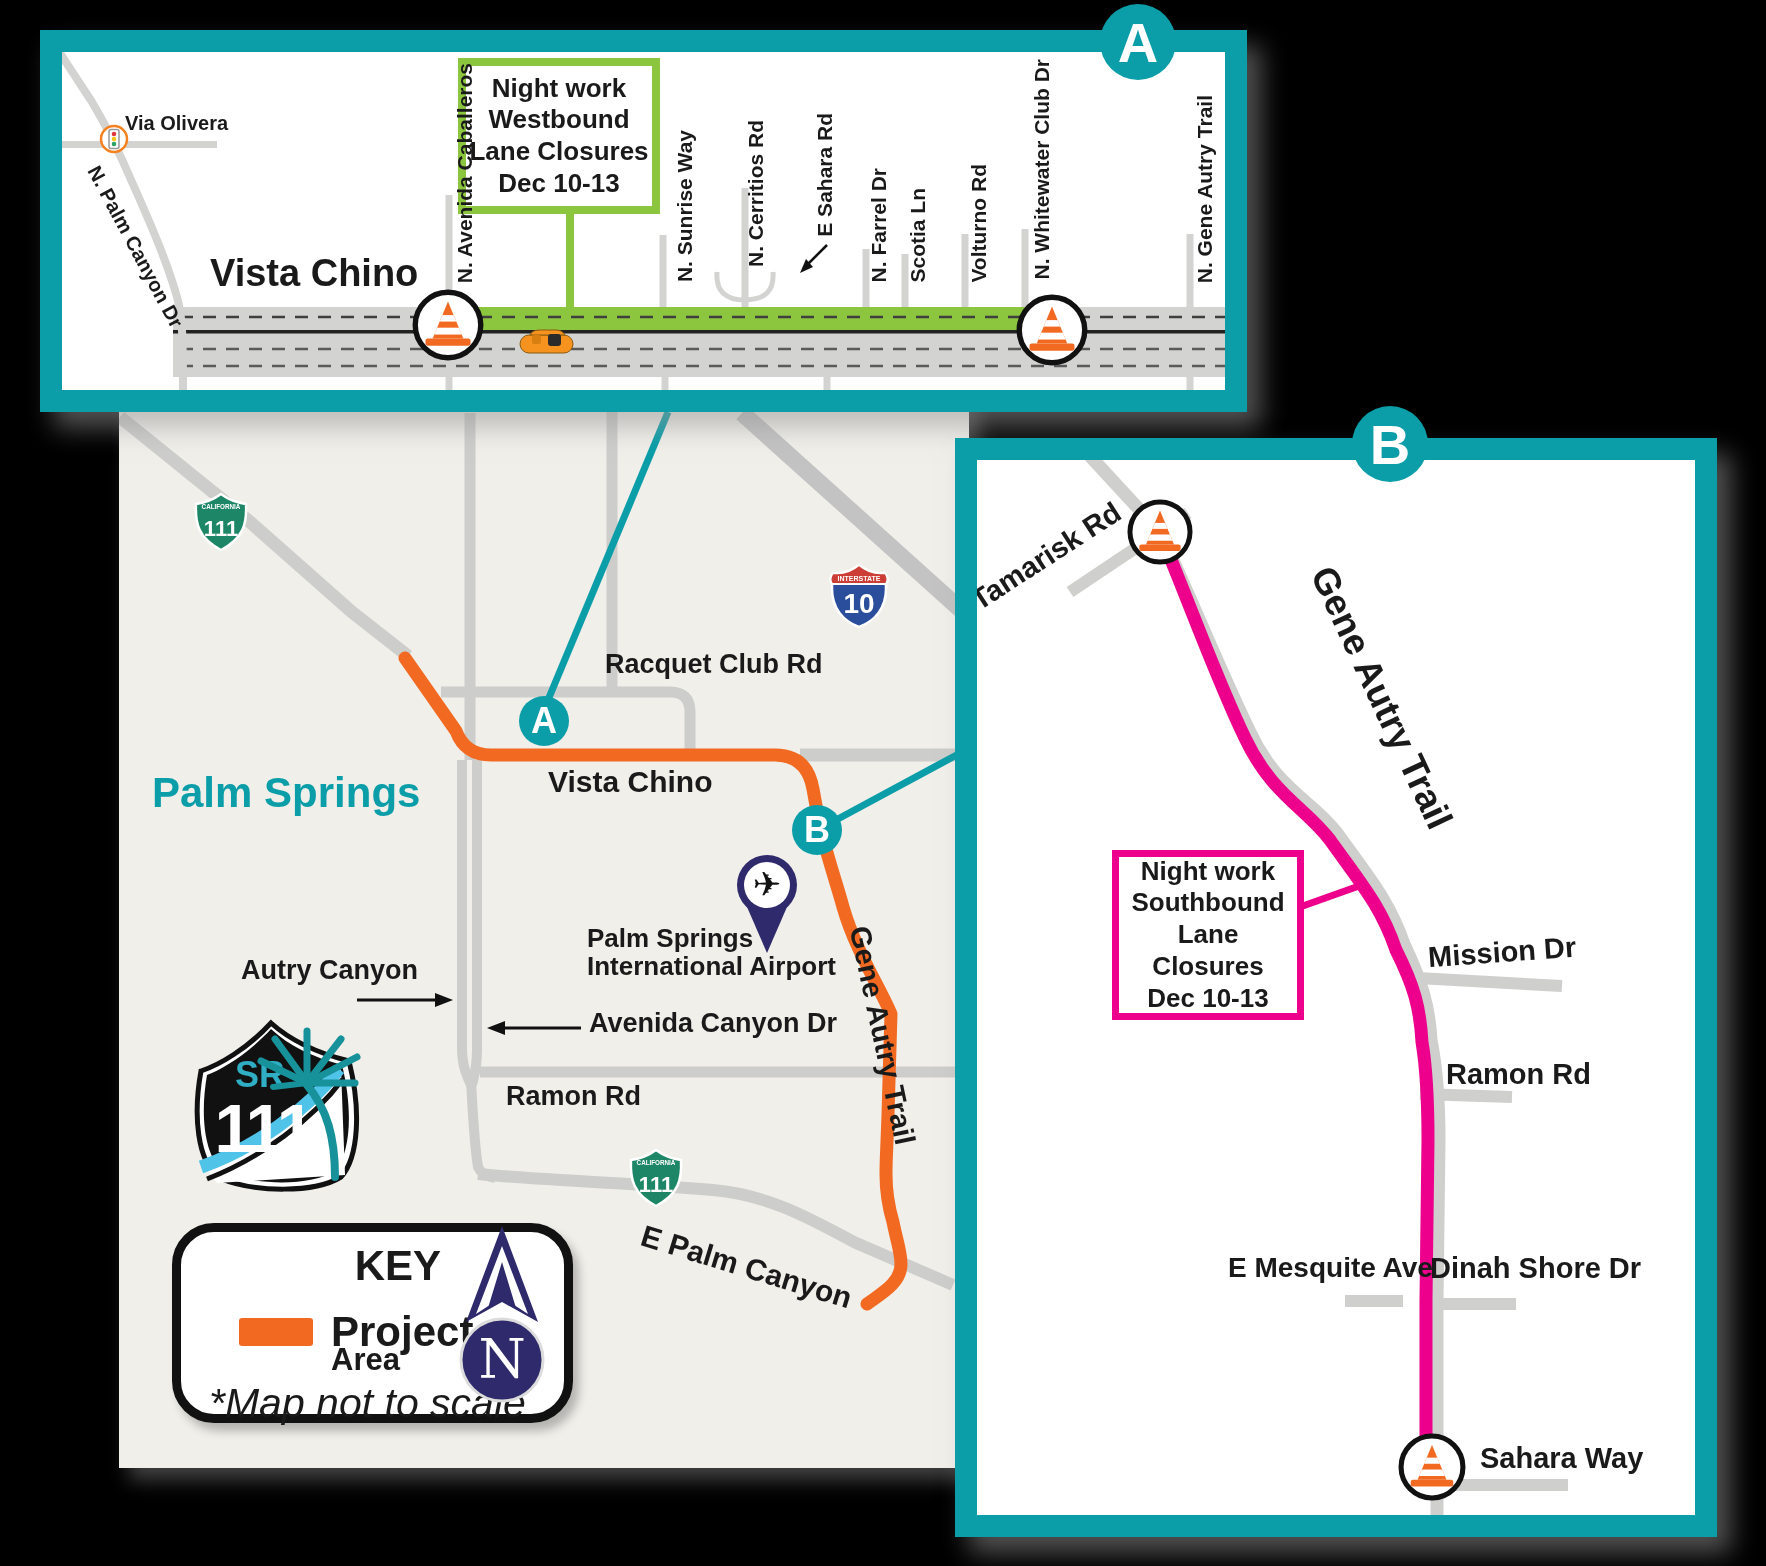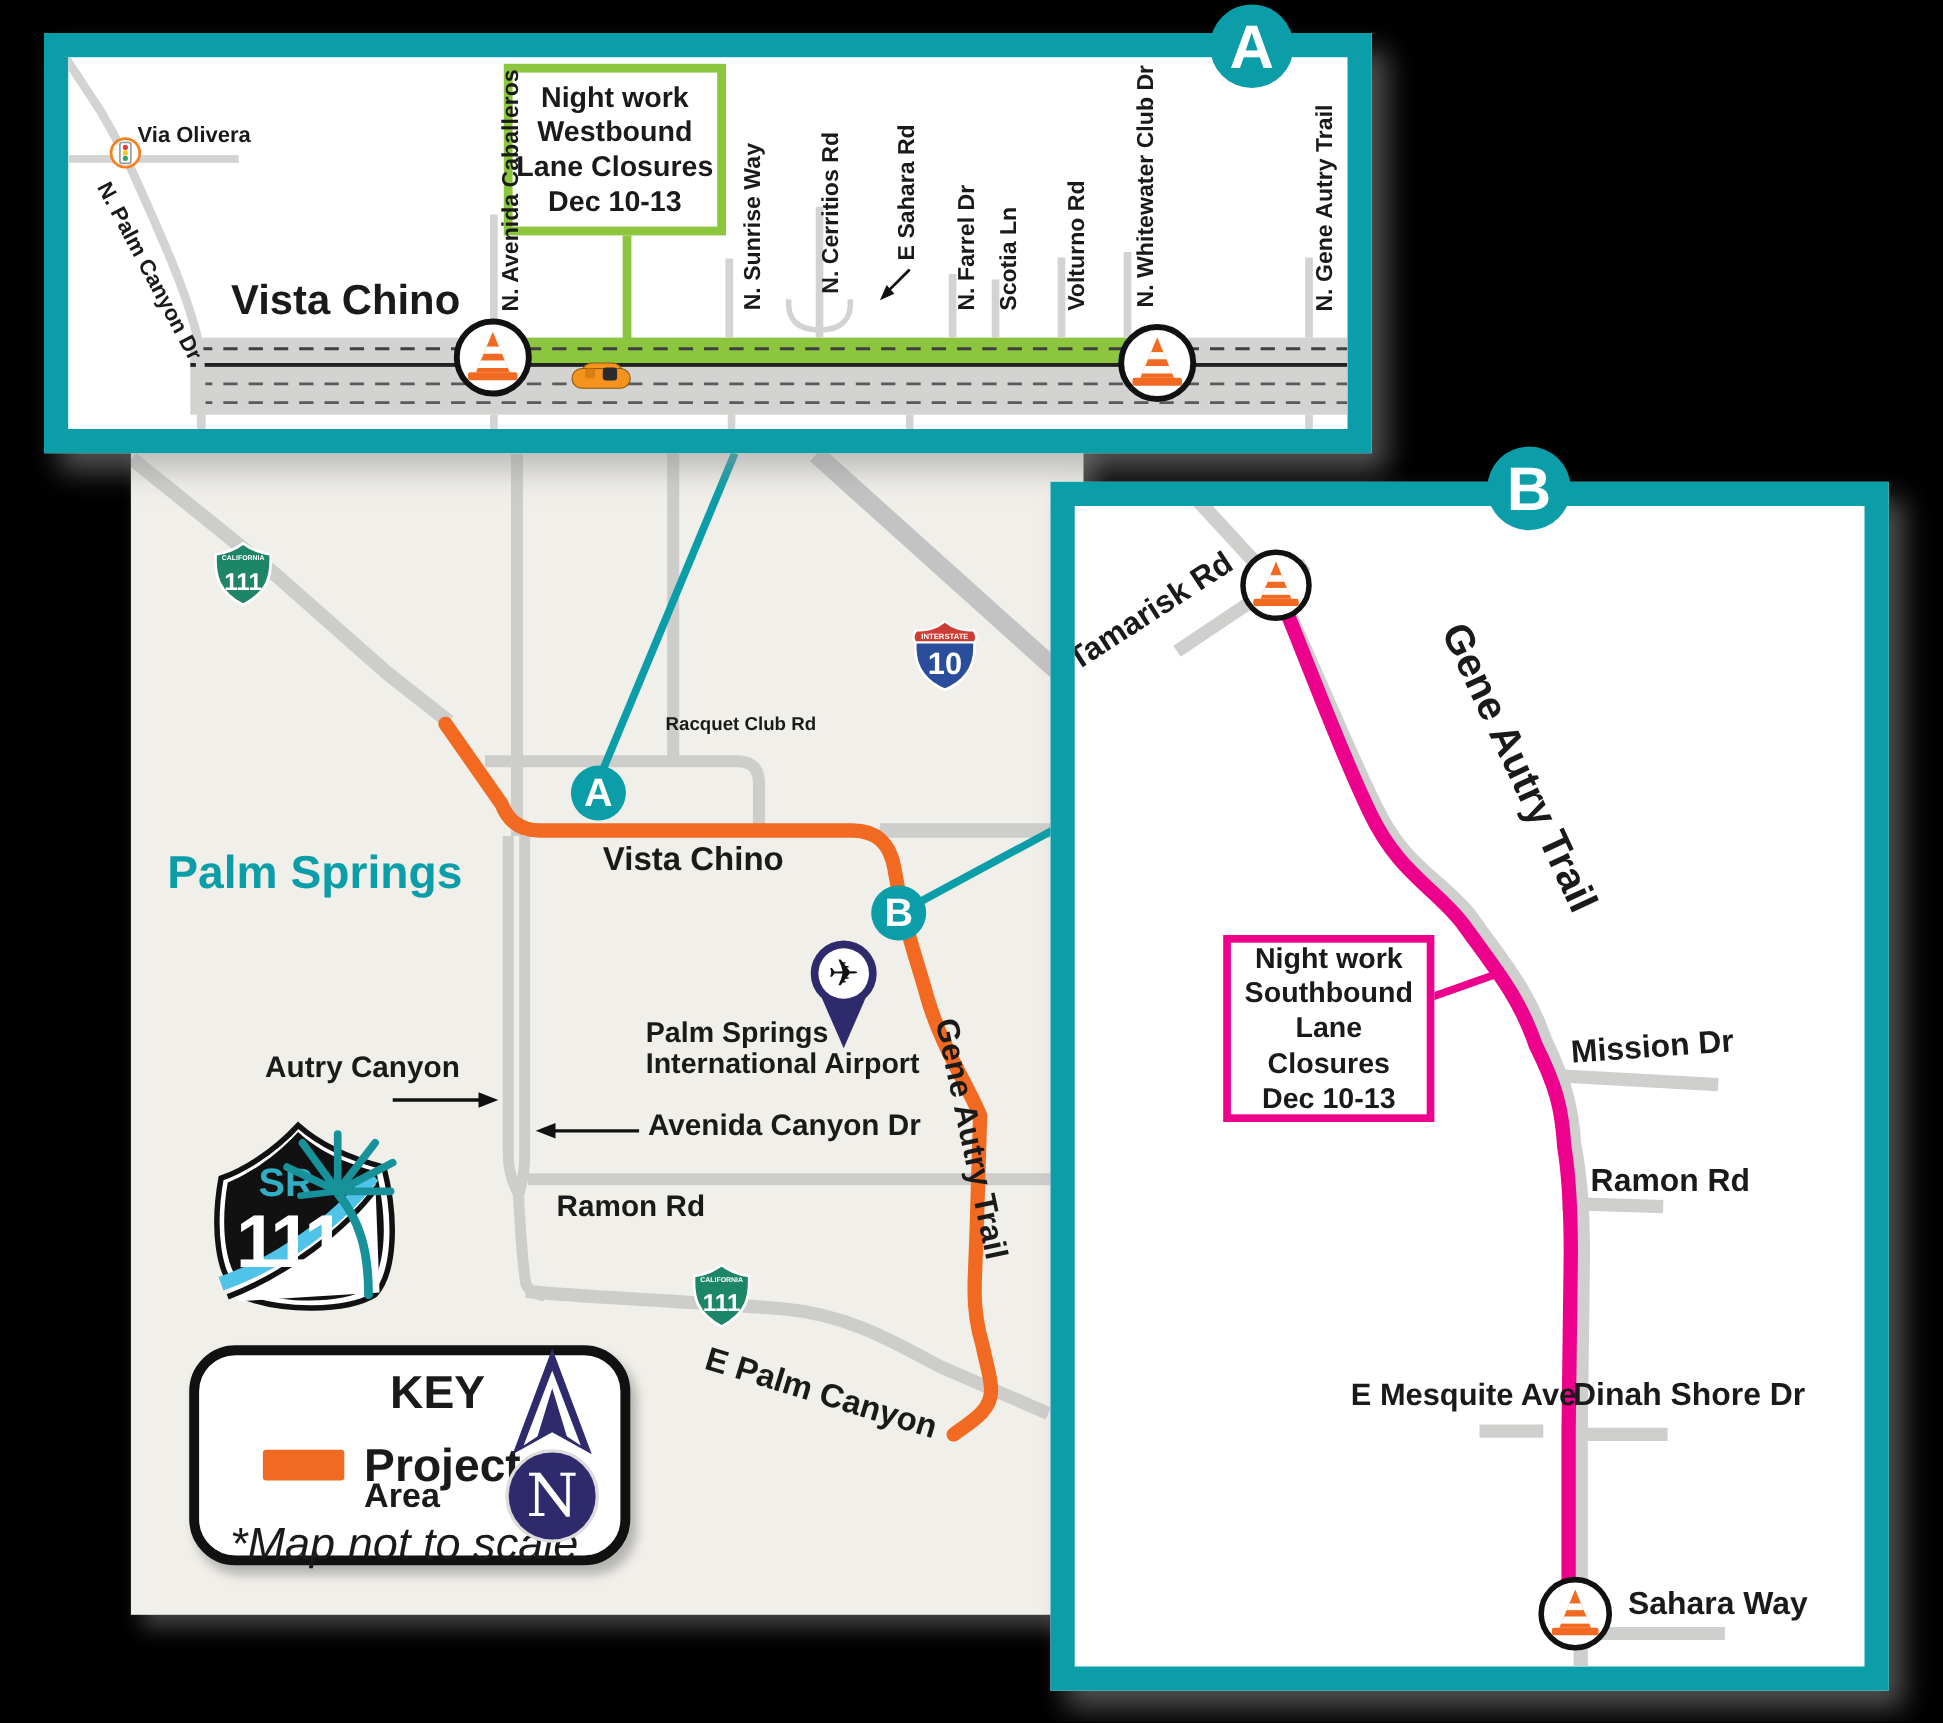--- a/index.html
+++ b/index.html
@@ -13,21 +13,21 @@
   .badge.big{width:76px;height:76px;font-size:56px;}
   .badge.small{width:50px;height:50px;font-size:36px;}
   .lbl{position:absolute;font-weight:bold;white-space:nowrap;}
   .va{position:absolute;writing-mode:vertical-rl;transform:rotate(180deg);font-weight:bold;
       font-size:21px;white-space:nowrap;color:#1a1a1a;}
   .sign{position:absolute;background:#fff;text-align:center;font-weight:bold;box-sizing:border-box;
         display:flex;flex-direction:column;justify-content:center;line-height:1.22;}
   .sign.green{border:8px solid #8CC63F;font-size:26px;}
   .sign.pink{border:7px solid #EC008C;font-size:26px;}
   #map{position:absolute;left:119px;top:395px;width:850px;height:1073px;background:#F0EFEA;
-       overflow:hidden;box-shadow:10px 12px 18px rgba(130,130,130,.5);padding-left:16px;}
+       overflow:hidden;box-shadow:10px 12px 18px rgba(130,130,130,.5);}
   #keybox{position:absolute;left:53px;top:828px;width:401px;height:200px;background:#fff;
           border:9px solid #111;border-radius:42px;box-sizing:border-box;box-shadow:6px 8px 10px rgba(0,0,0,.25);}
   svg{position:absolute;overflow:visible;}
   svg.clip{overflow:hidden;}
 </style>
 </head>
 <body>
 
 <div id="stage">
 
@@ -123,21 +123,21 @@
         <path d="M122 66 L90 22" stroke-width="7"></path>
         <path d="M122 66 L122 14" stroke-width="7"></path>
         <path d="M122 66 L156 22" stroke-width="7"></path>
         <path d="M122 66 L172 40" stroke-width="7"></path>
         <path d="M122 66 L170 66" stroke-width="7"></path>
         <path d="M122 66 L88 70" stroke-width="6"></path>
       </g>
     </svg>
 
     <div class="lbl" style="left:33px;top:374px;font-size:42px;color:#0B9EA8">Palm Springs</div>
-    <div class="lbl" style="left:486px;top:254px;font-size:17px">Racquet Club Rd</div>
+    <div class="lbl" style="left:486px;top:254px;font-size:27px">Racquet Club Rd</div>
     <div class="lbl" style="left:429px;top:370px;font-size:30px">Vista Chino</div>
     <div class="lbl" style="left:468px;top:528px;font-size:26px">Palm Springs</div>
     <div class="lbl" style="left:468px;top:556px;font-size:26px">International Airport</div>
     <div class="lbl" style="left:122px;top:560px;font-size:27px">Autry Canyon</div>
     <div class="lbl" style="left:470px;top:613px;font-size:27px">Avenida Canyon Dr</div>
     <div class="lbl" style="left:387px;top:686px;font-size:27px">Ramon Rd</div>
     <div class="lbl" style="left:528px;top:824px;font-size:30px;transform:rotate(17deg);transform-origin:left top">E Palm Canyon</div>
     <div class="lbl" style="left:756px;top:528px;font-size:29px;transform:rotate(78deg);transform-origin:left top">Gene Autry Trail</div>
 
     <div class="badge small" style="left:400px;top:301px">A</div>

